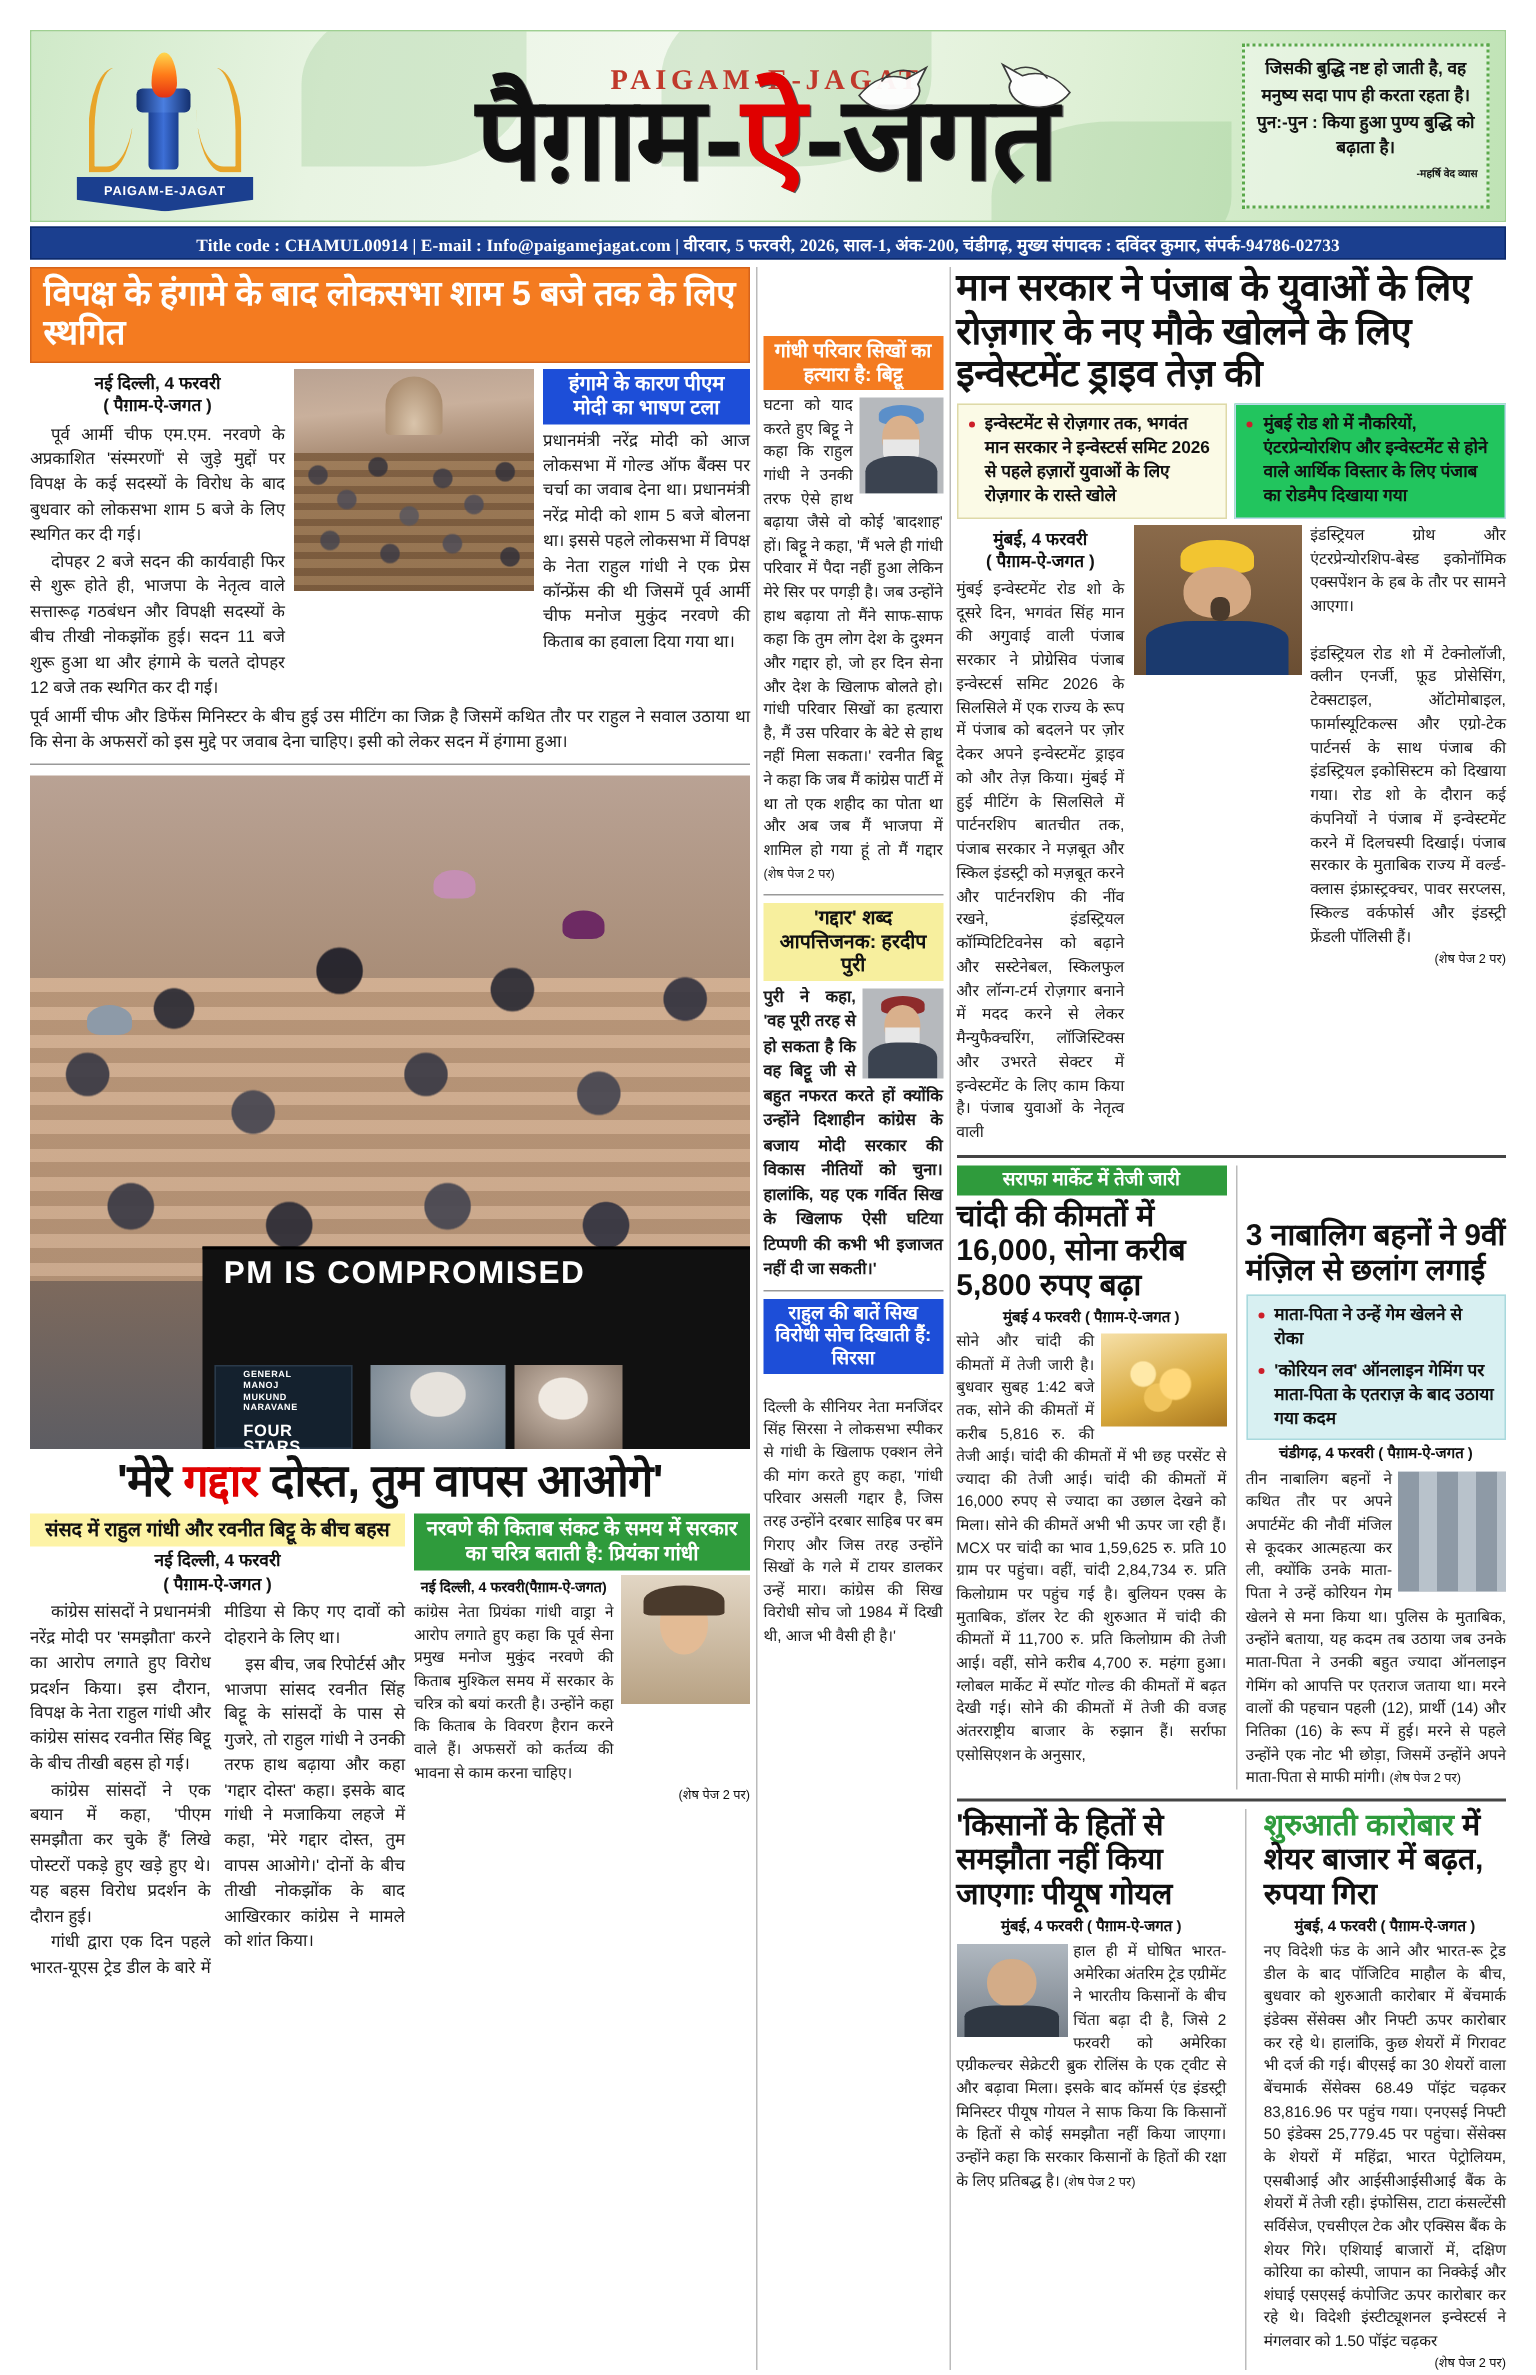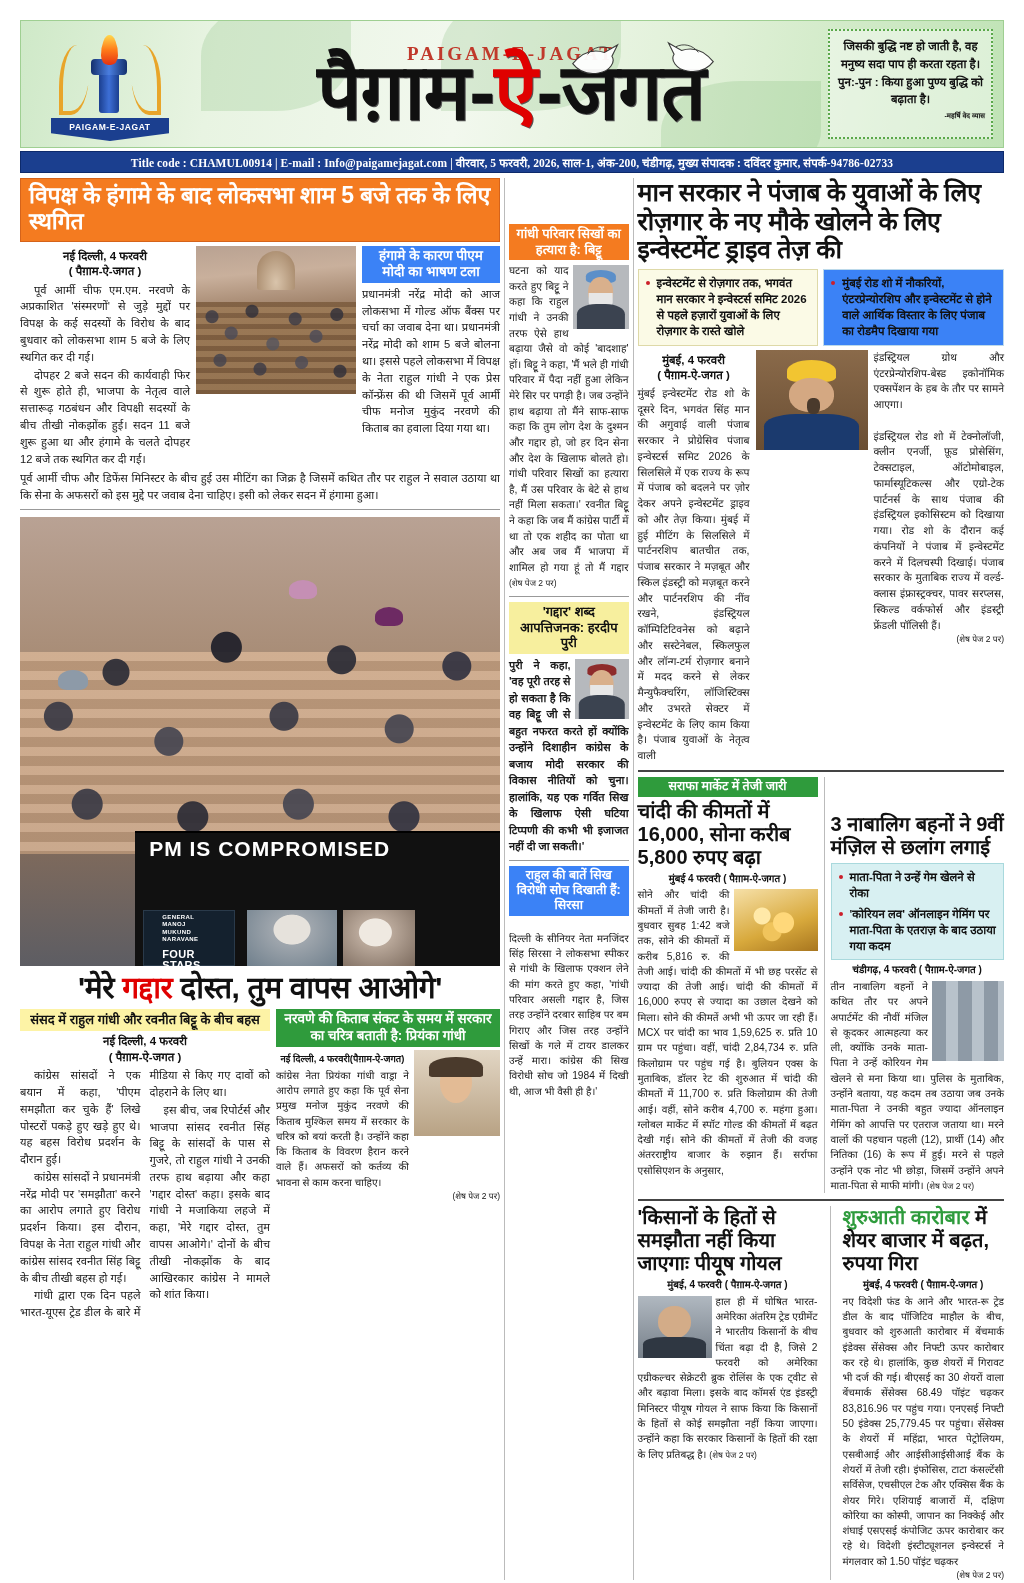--- a/index.html
+++ b/index.html
@@ -90,31 +90,31 @@
   .red { color:#e00000; }
   .grn { color:#2e9b3c; }
 
   .tagbar {
     color:#fff; font-weight:bold; font-size:13.5px; text-align:center;
     padding:2px 5px 3px 5px; line-height:1.2;
   }
   .tag-green { background:#2f9b3c; }
   .tag-navy  { background:#0c4a6e; }
   .tag-red   { background:#cc1f2a; }
-  .tag-cyan  { background:#3b82f6; }
+  .tag-cyan  { background:#1d4ed8; }
   .tag-orange{ background:#f47b20; }
   .tag-yellow{ background:#f7ef9e; color:#111; }
 
   .kicker-yellow {
     background:#fdf3a6; font-weight:bold; font-size:13px; text-align:center;
     padding:3px 4px; line-height:1.2; color:#111;
   }
 
   .bullets {
-    background:#3b82f6; border:1px solid #bcd9ea; padding:5px 7px 5px 7px;
+    background:#22c55e; border:1px solid #bcd9ea; padding:5px 7px 5px 7px;
     font-size:11.5px; line-height:1.42; font-weight:bold;
   }
   .bullets.yellowish { background:#fbfae6; border-color:#ded9a8; }
   .bullets.cyanish { background:#d8f0f2; border-color:#a9d9dd; }
   .bullets ul { list-style:none; }
   .bullets li { position:relative; padding-left:11px; margin-bottom:4px; }
   .bullets li:last-child { margin-bottom:0; }
   .bullets li:before {
     content:""; position:absolute; left:0; top:6px; width:4px; height:4px;
     border-radius:50%; background:#cc1f2a;
@@ -321,22 +321,22 @@
       <div class="hl-xl" style="margin-top:5px;text-align:center;">
         <span>'</span><span>मेरे </span><span class="red">गद्दार</span><span> दोस्त, तुम वापस आओगे'</span>
       </div>
 
       <div style="display:flex;gap:6px;margin-top:5px;">
         <div style="width:250px;">
           <div class="kicker-yellow">संसद में राहुल गांधी और रवनीत बिट्टू के बीच बहस</div>
           <div class="dateline">नई दिल्ली, 4 फरवरी</div>
           <div class="dateline" style="margin-top:-2px;">( पैग़ाम-ऐ-जगत )</div>
           <div class="body-txt two-col">
+            <p>कांग्रेस सांसदों ने प्रधानमंत्री नरेंद्र मोदी पर 'समझौता' करने का आरोप लगाते हुए विरोध प्रदर्शन किया। इस दौरान, विपक्ष के नेता राहुल गांधी और कांग्रेस सांसद रवनीत सिंह बिट्टू के बीच तीखी बहस हो गई।</p>
             <p>कांग्रेस सांसदों ने एक बयान में कहा, 'पीएम समझौता कर चुके हैं' लिखे पोस्टरों पकड़े हुए खड़े हुए थे। यह बहस विरोध प्रदर्शन के दौरान हुई।</p>
-            <p>कांग्रेस सांसदों ने प्रधानमंत्री नरेंद्र मोदी पर 'समझौता' करने का आरोप लगाते हुए विरोध प्रदर्शन किया। इस दौरान, विपक्ष के नेता राहुल गांधी और कांग्रेस सांसद रवनीत सिंह बिट्टू के बीच तीखी बहस हो गई।</p>
             <p>गांधी द्वारा एक दिन पहले भारत-यूएस ट्रेड डील के बारे में मीडिया से किए गए दावों को दोहराने के लिए था।</p>
             <p>इस बीच, जब रिपोर्टर्स और भाजपा सांसद रवनीत सिंह बिट्टू के सांसदों के पास से गुजरे, तो राहुल गांधी ने उनकी तरफ हाथ बढ़ाया और कहा 'गद्दार दोस्त' कहा। इसके बाद गांधी ने मजाकिया लहजे में कहा, 'मेरे गद्दार दोस्त, तुम वापस आओगे।' दोनों के बीच तीखी नोकझोंक के बाद आखिरकार कांग्रेस ने मामले को शांत किया।</p>
           </div>
         </div>
         <div style="width:224px;">
           <div class="tag-green tagbar">नरवणे की किताब संकट के समय में सरकार का चरित्र बताती है: प्रियंका गांधी</div>
           <div style="display:flex;gap:5px;margin-top:3px;">
             <div style="flex:1;">
               <div class="dateline" style="font-size:9.5px;">नई दिल्ली, 4 फरवरी(पैग़ाम-ऐ-जगत)</div>
               <div class="body-txt" style="font-size:10.2px;">कांग्रेस नेता प्रियंका गांधी वाड्रा ने आरोप लगाते हुए कहा कि पूर्व सेना प्रमुख मनोज मुकुंद नरवणे की किताब मुश्किल समय में सरकार के चरित्र को बयां करती है। उन्होंने कहा कि किताब के विवरण हैरान करने वाले हैं। अफसरों को कर्तव्य की भावना से काम करना चाहिए।</div>

